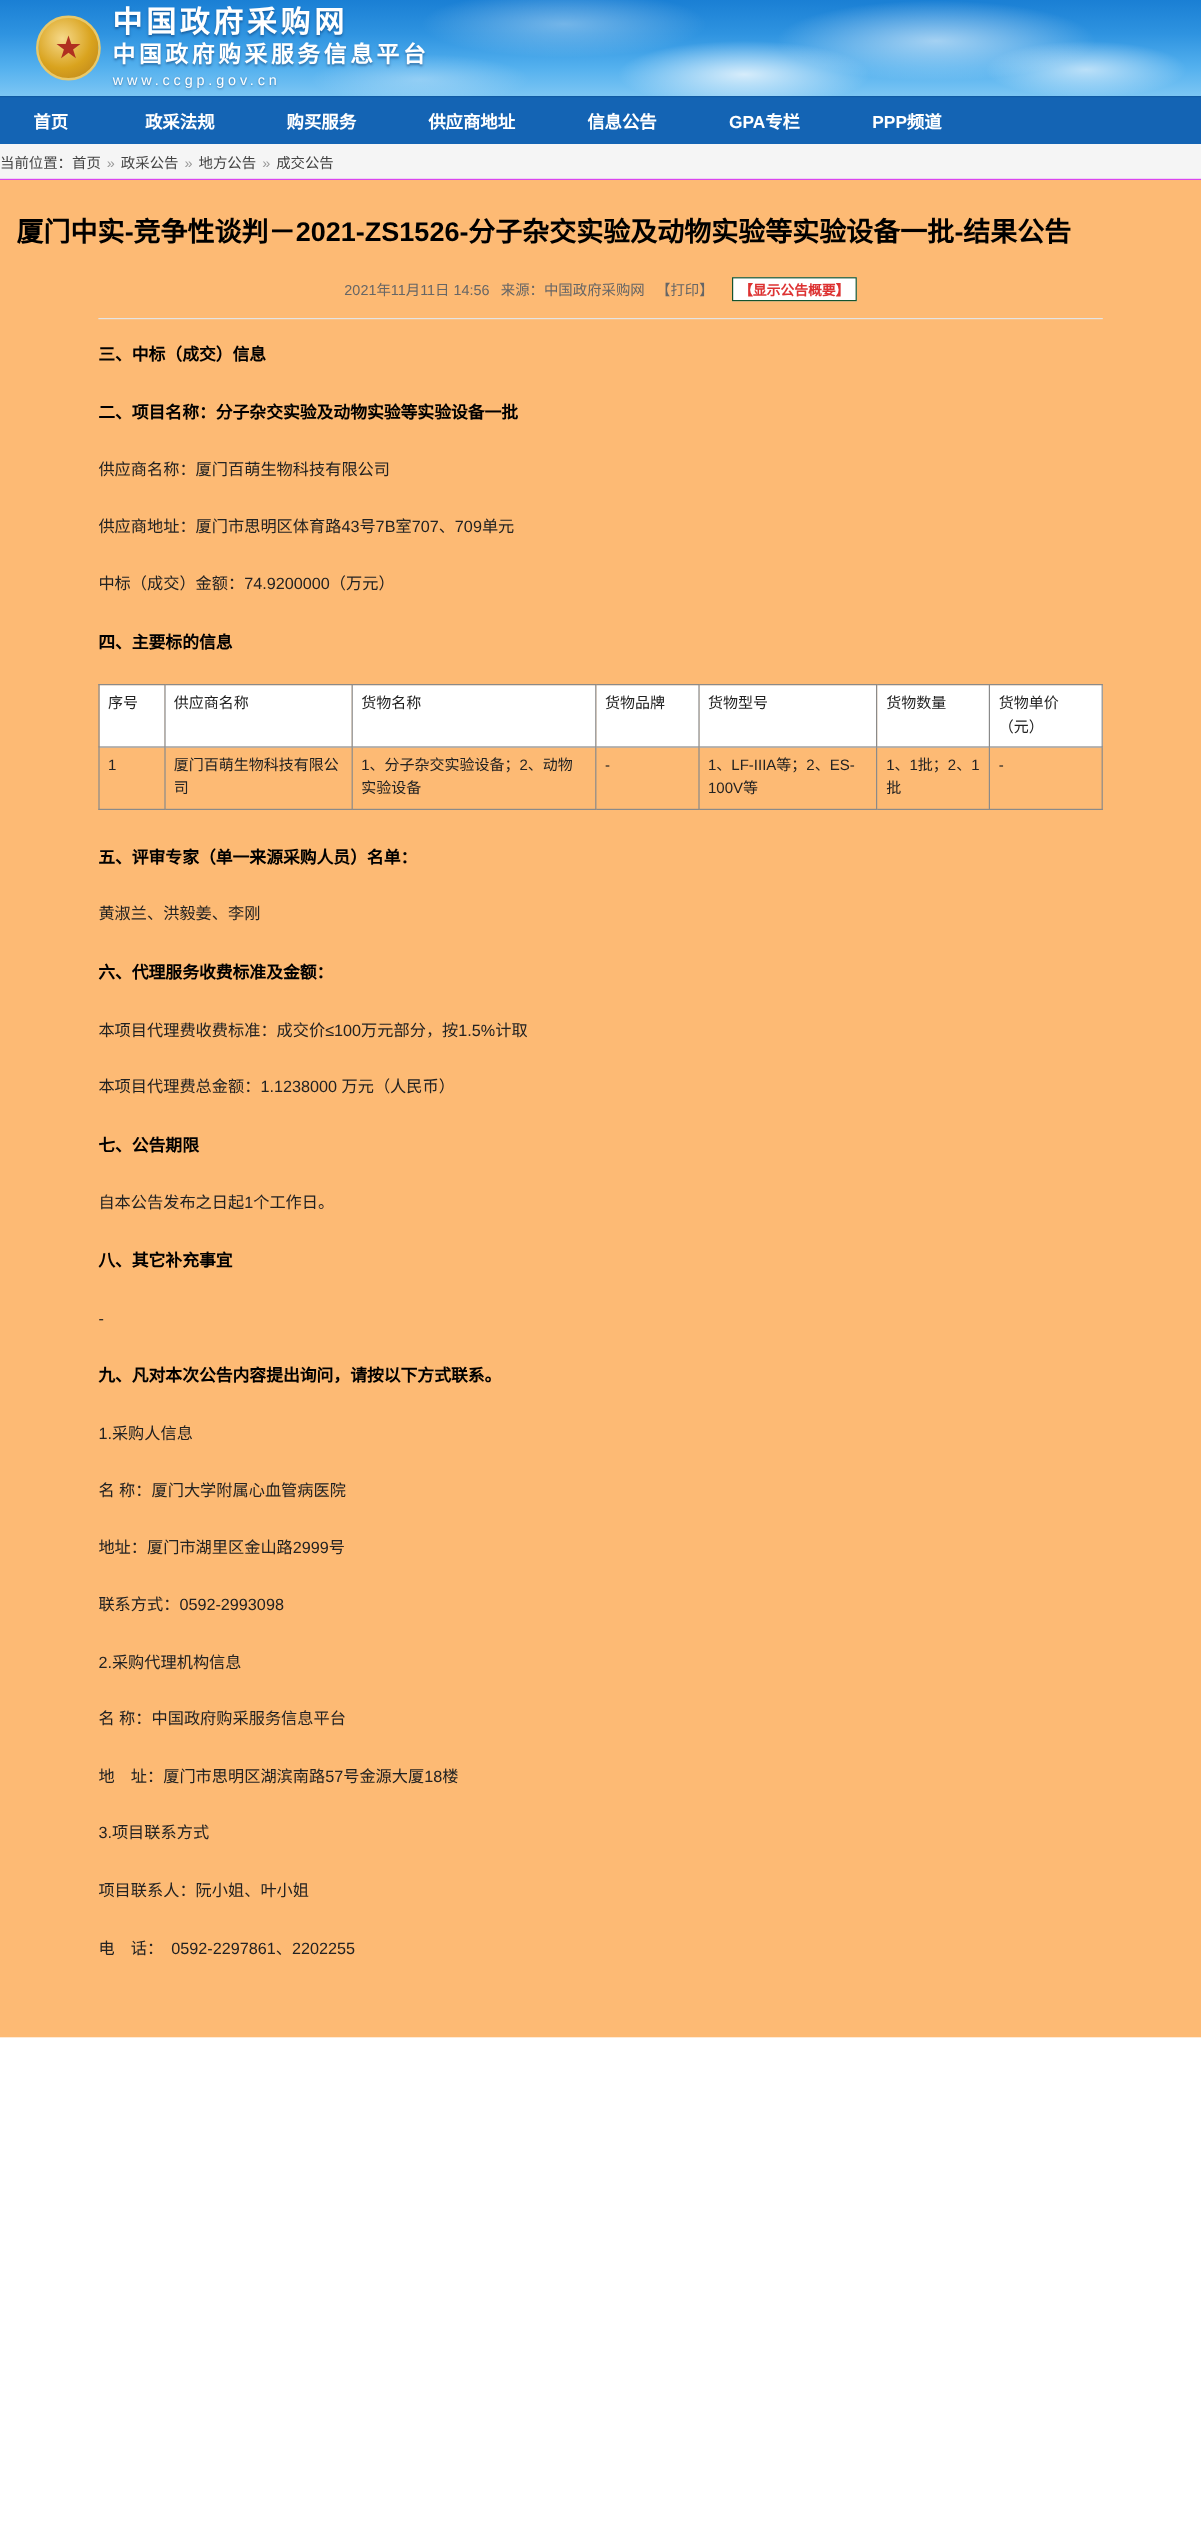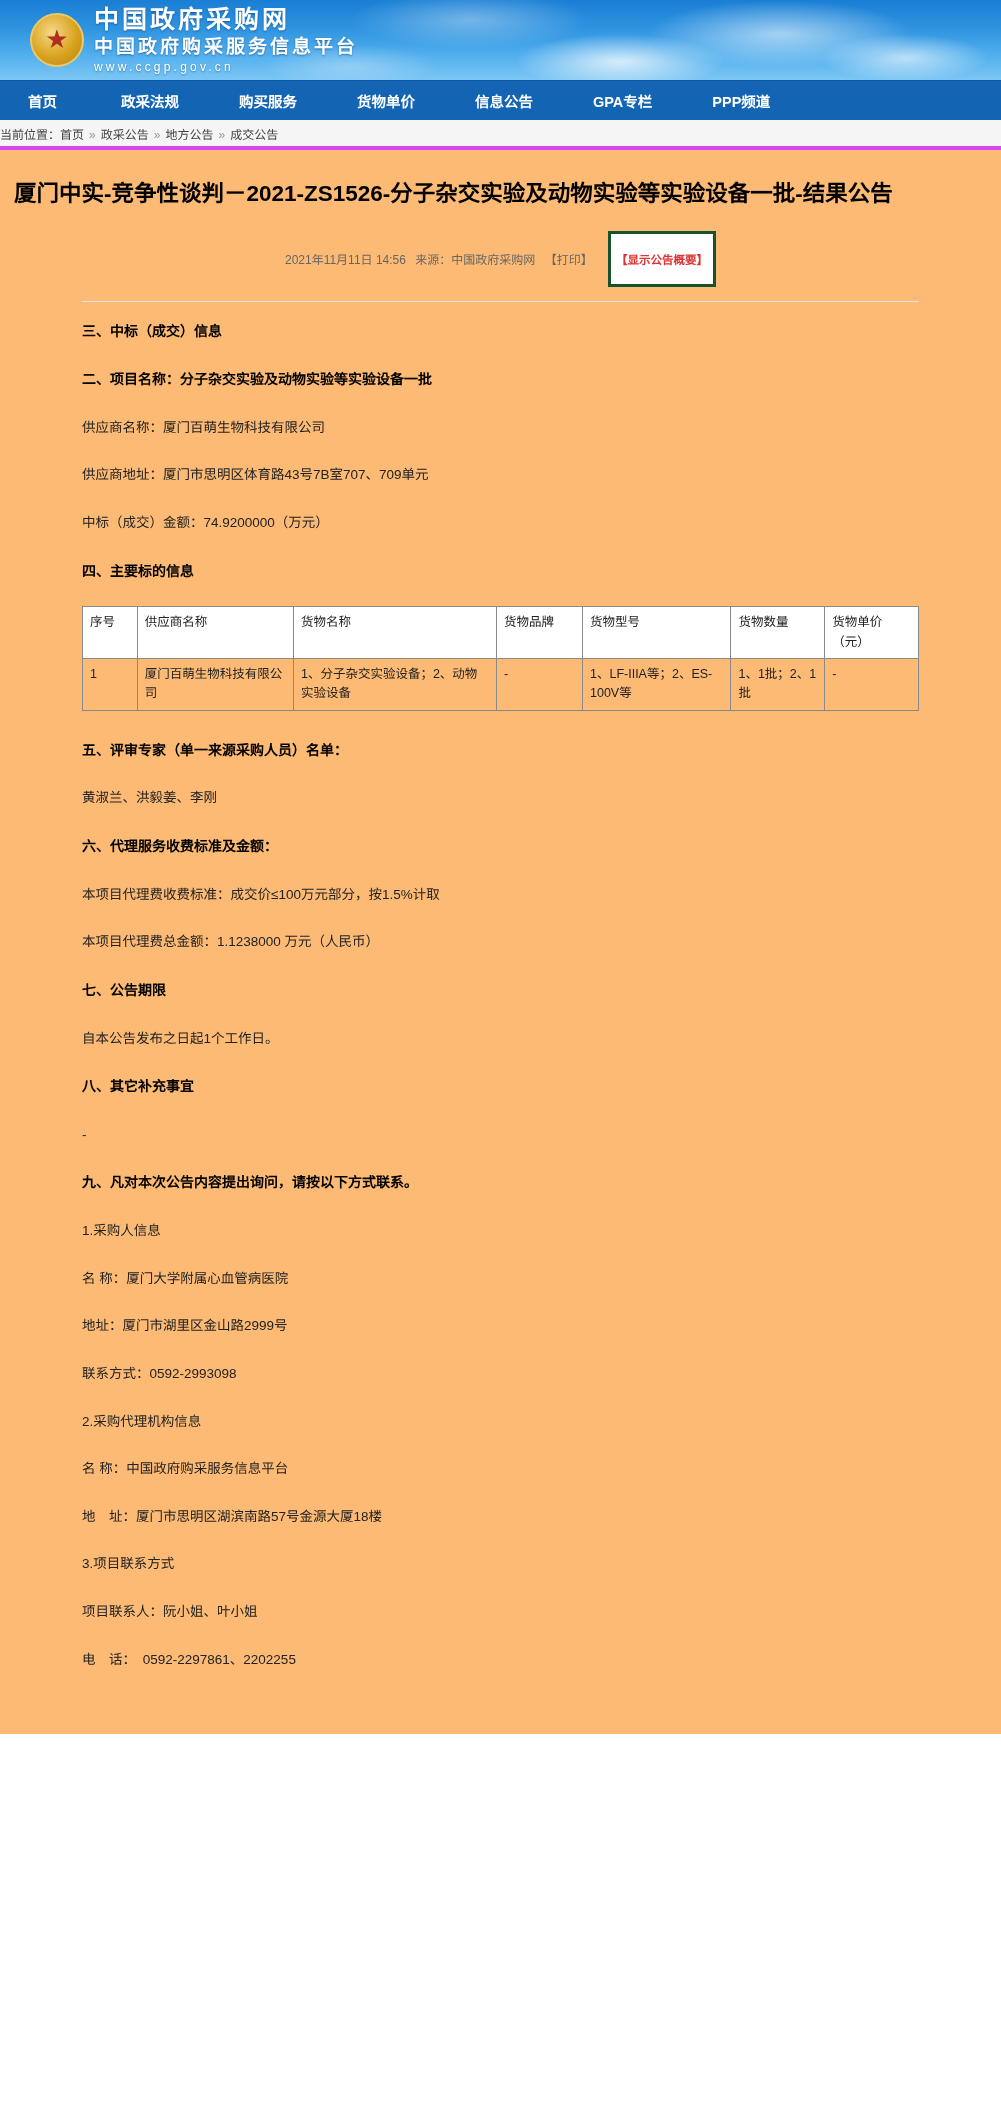--- a/index.html
+++ b/index.html
@@ -95,21 +95,21 @@
     align-items: center;
     justify-content: center;
     flex: 0 0 auto;
     padding: 0 30px;
   }
   .nav a:first-child { padding-left: 28px; padding-right: 34px; }
 
   
   .crumb-wrap {
     background: #f5f5f5;
-    border-bottom: 4px solid #d946ef;
+    border-bottom: 1px solid #d946ef;
     height: 30px;
     display: flex;
     align-items: center;
     padding-left: 0px;
   }
   .crumb {
     font-size: 12px;
     color: #555;
     padding-left: 0;
   }
@@ -136,25 +136,25 @@
     margin-top: 20px;
     text-align: center;
     font-size: 12px;
     color: #666;
     padding-bottom: 14px;
   }
   .meta .item { margin-right: 6px; }
   .meta a { color: #666; text-decoration: none; }
   .meta .badge {
     display: inline-block;
-    border: 3px solid #14532d;
+    border: 1px solid #14532d;
     color: #d33;
     font-weight: bold;
     font-size: 11.5px;
-    padding: 17px 5px;
+    padding: 1px 5px;
     margin-left: 6px;
     background: #fff;
   }
   .rule {
     border: 0;
     border-top: 1px solid #e4e4e4;
     margin: 0 82px 0 82px;
   }
 
   .body {
@@ -206,21 +206,21 @@
       <div class="t2">中国政府购采服务信息平台</div>
       <div class="t3">www.ccgp.gov.cn</div>
     </div>
   </div>
 </div>
 
 <nav class="nav">
   <a href="#">首页</a>
   <a href="#">政采法规</a>
   <a href="#">购买服务</a>
-  <a href="#">货物单价</a>
+  <a href="#">供应商地址</a>
   <a href="#">信息公告</a>
   <a href="#">GPA专栏</a>
   <a href="#">PPP频道</a>
 </nav>
 
 <div class="crumb-wrap">
   <div class="crumb">
     <span class="lbl">当前位置：</span><a href="#">首页</a><span class="sep">»</span><a href="#">政采公告</a><span class="sep">»</span><a href="#">地方公告</a><span class="sep">»</span><span class="cur">成交公告</span>
   </div>
 </div>

